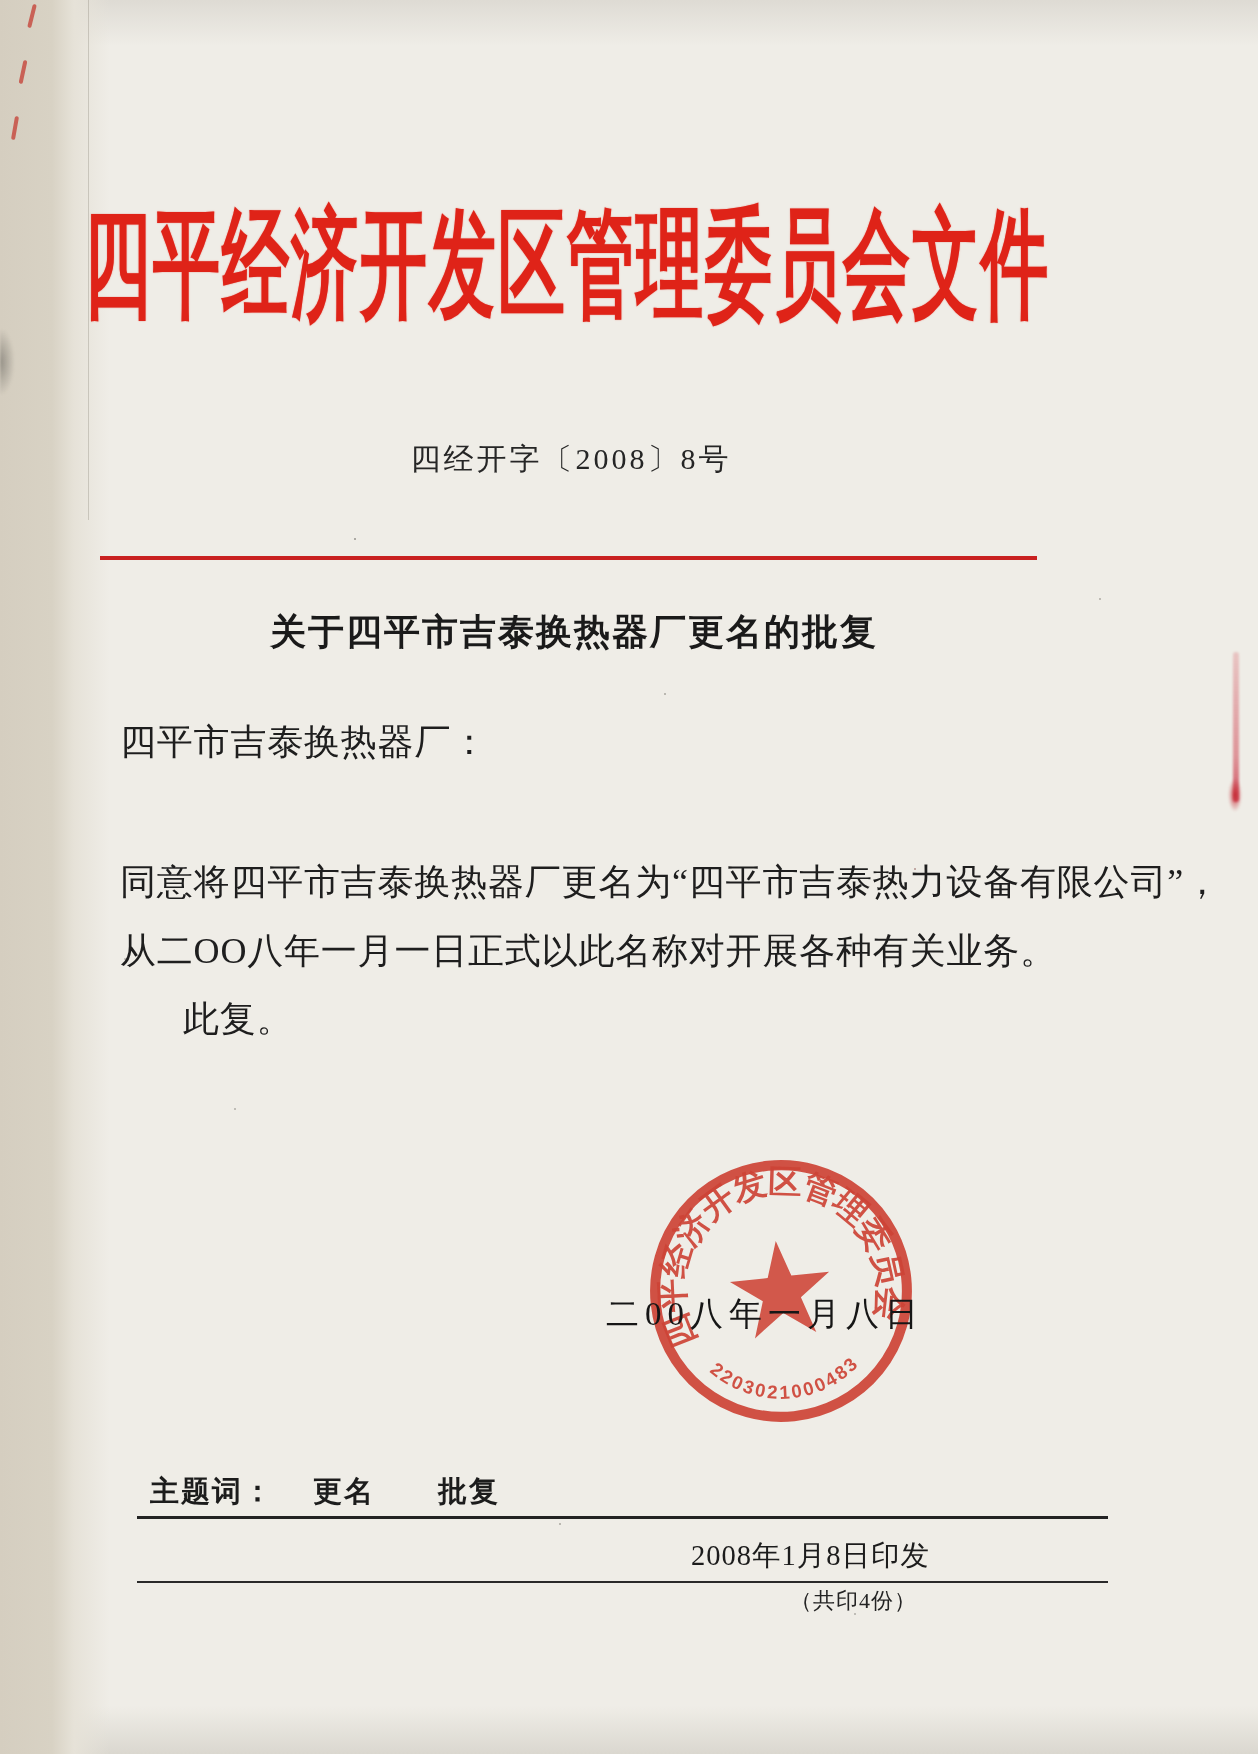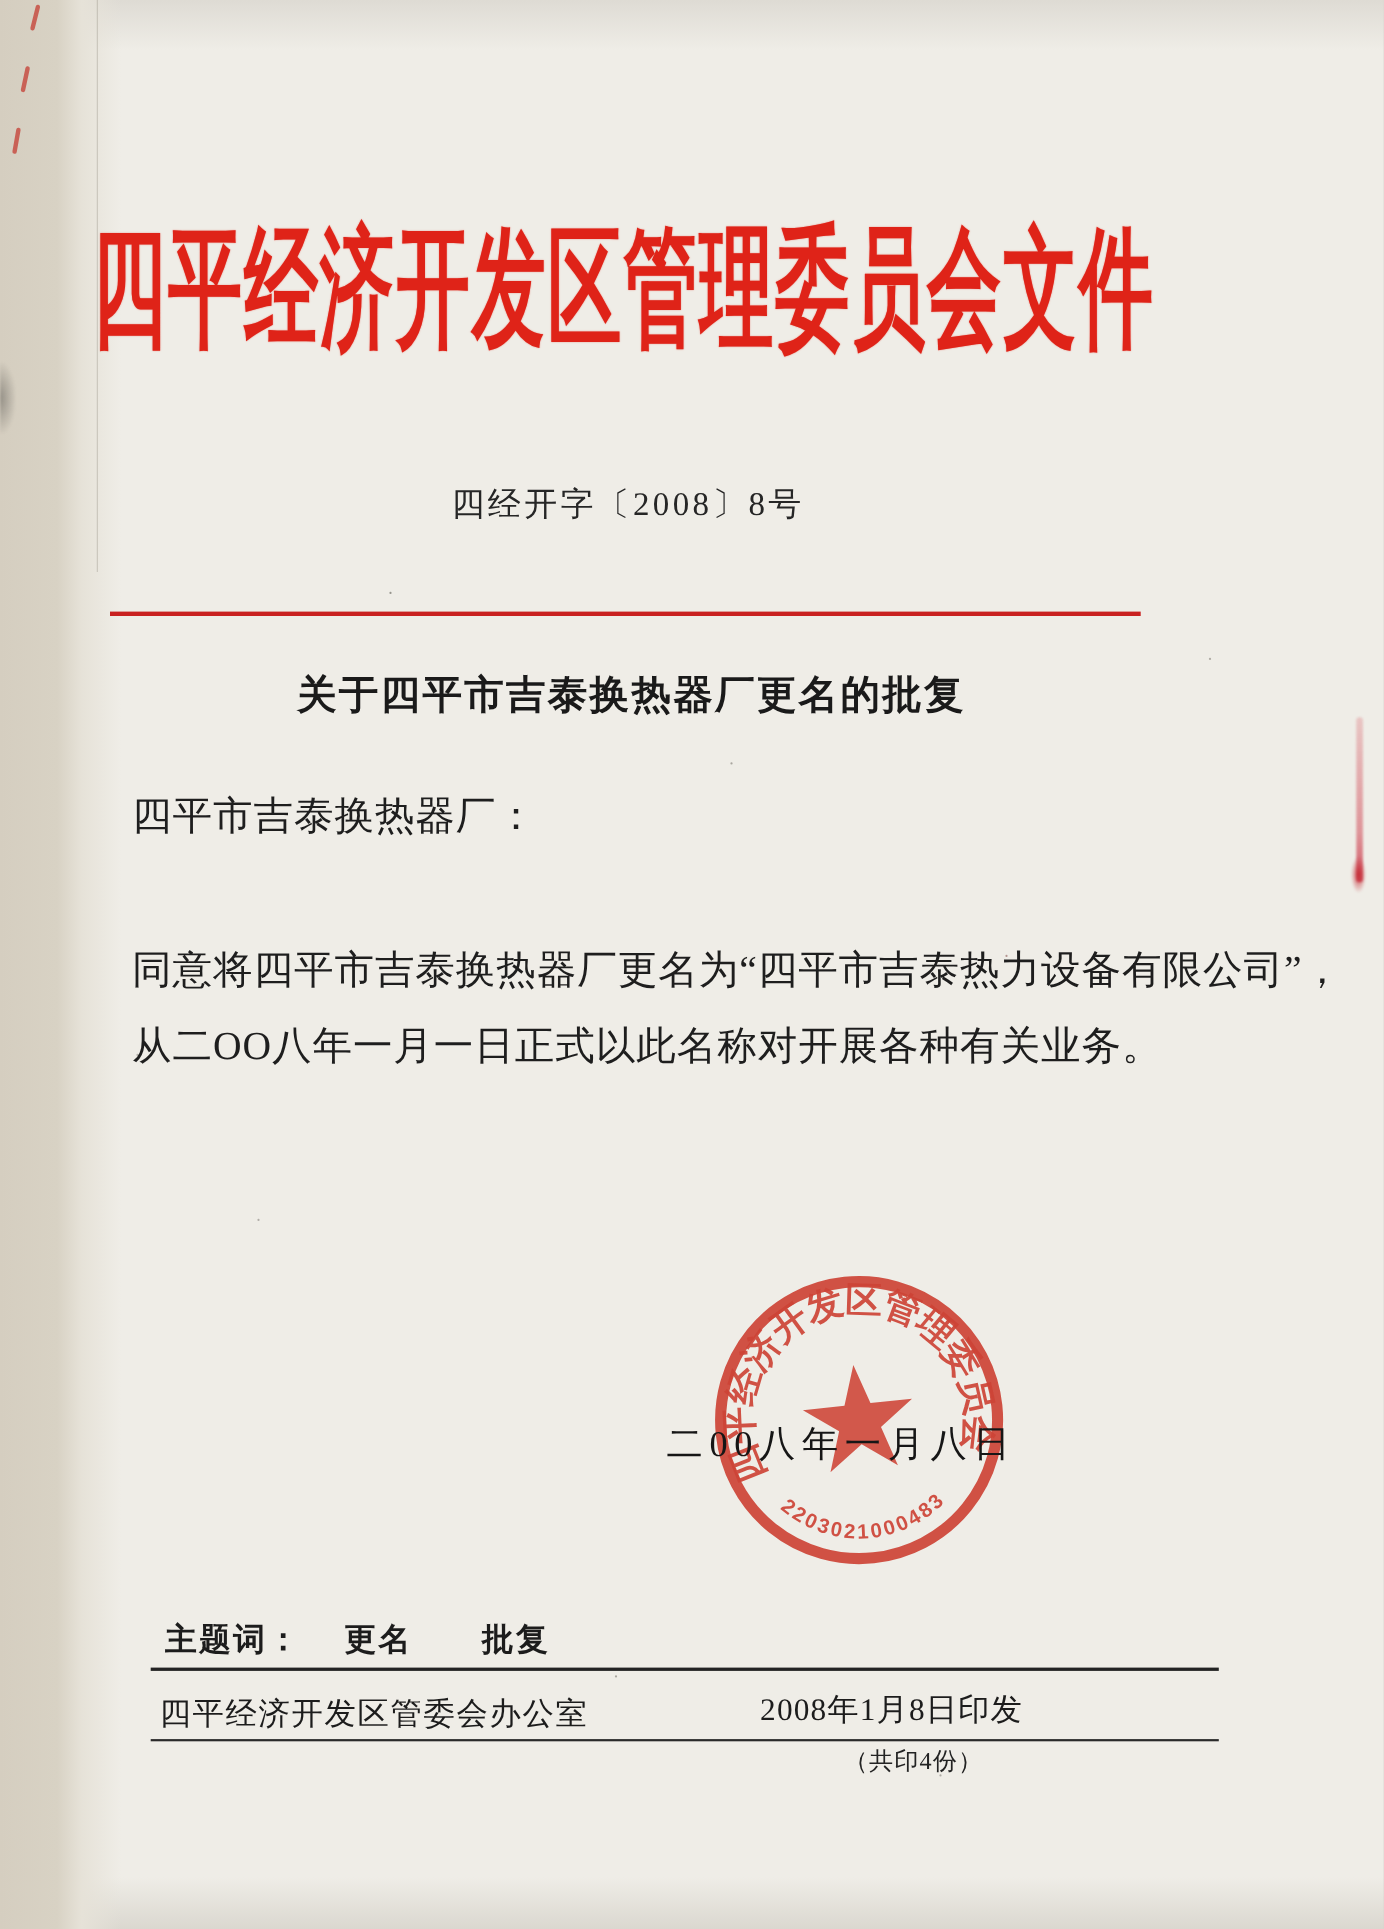--- a/index.html
+++ b/index.html
@@ -92,21 +92,21 @@
   .subject-term1{left:313px;top:1477px;
     font-family:Liberation Serif, serif;
     font-weight:bold;font-size:29px;letter-spacing:2px;}
   .subject-term2{left:438px;top:1477px;
     font-family:"Liberation Sans","DejaVu Sans",sans-serif;
     font-weight:bold;font-size:29px;letter-spacing:2px;}
   .black-rule-1{left:137px;top:1516px;width:971px;height:3px;background:#232323;}
   .footer-office{left:145px;top:1545px;font-size:28.5px;letter-spacing:1.5px;}
   .footer-printdate{left:691px;top:1542px;font-size:28.5px;letter-spacing:1px;}
   .black-rule-2{left:137px;top:1581px;width:971px;height:2px;background:#2a2a2a;}
-  .footer-copies{left:767px;top:1590px;font-size:22px;letter-spacing:1px;color:#232323;}
+  .footer-copies{left:790px;top:1590px;font-size:22px;letter-spacing:1px;color:#232323;}
 
   
   .paper-edge-line{left:88px;top:0;width:1px;height:520px;background:rgba(140,134,122,0.35);}
   .red-tick{width:4px;height:24px;background:#c43c32;opacity:0.75;border-radius:2px;}
   .tick1{left:30px;top:4px;transform:rotate(14deg);}
   .tick2{left:21px;top:60px;transform:rotate(12deg);}
   .tick3{left:13px;top:116px;transform:rotate(10deg);}
   .red-smudge{
     left:1233px;top:652px;width:6px;height:150px;
     background:linear-gradient(180deg, rgba(214,80,90,0.25), rgba(205,60,75,0.5) 70%, rgba(200,40,60,0.75));
@@ -152,20 +152,21 @@
 
   <div class="abs doc-number">四经开字〔2008〕8号</div>
 
   <div class="abs red-rule"></div>
 
   <div class="abs doc-title">关于四平市吉泰换热器厂更名的批复</div>
 
   <div class="abs body-line salutation">四平市吉泰换热器厂：</div>
   <div class="abs body-line line3">从二OO八年一月一日正式以此名称对开展各种有关业务。</div>
   <div class="abs body-line line2">同意将四平市吉泰换热器厂更名为“四平市吉泰热力设备有限公司”，</div>
+  <div class="abs body-line indent closing">此复。</div>
 
   <div class="abs date-line">二00八年一月八日</div>
 
   <div class="abs stamp">
     <svg viewBox="0 0 280 280" xmlns="http://www.w3.org/2000/svg">
       <defs>
         <path id="arcTop" d="M 52.1,181 A 97,97 0 1 1 227.9,181" fill="none"></path>
         <path id="arcBottom" d="M 58,208.8 A 107,107 0 0 0 221.9,208.8" fill="none"></path>
       </defs>
       <circle cx="140" cy="140" r="125" fill="none" stroke="#d8382a" stroke-width="10" stroke-opacity="0.92"></circle>
@@ -178,20 +179,19 @@
       </text>
     </svg>
   </div>
 
   <div class="abs subject-label">主题词：</div>
   <div class="abs subject-term1">更名</div>
   <div class="abs subject-term2">批复</div>
 
   <div class="abs black-rule-1"></div>
 
-  <div class="abs footer-office">四平经济开发区管委会办公室</div>
   <div class="abs footer-printdate">2008年1月8日印发</div>
 
   <div class="abs black-rule-2"></div>
 
   <div class="abs footer-copies">（共印4份）</div>
 
 </div>
 
 </body></html>

